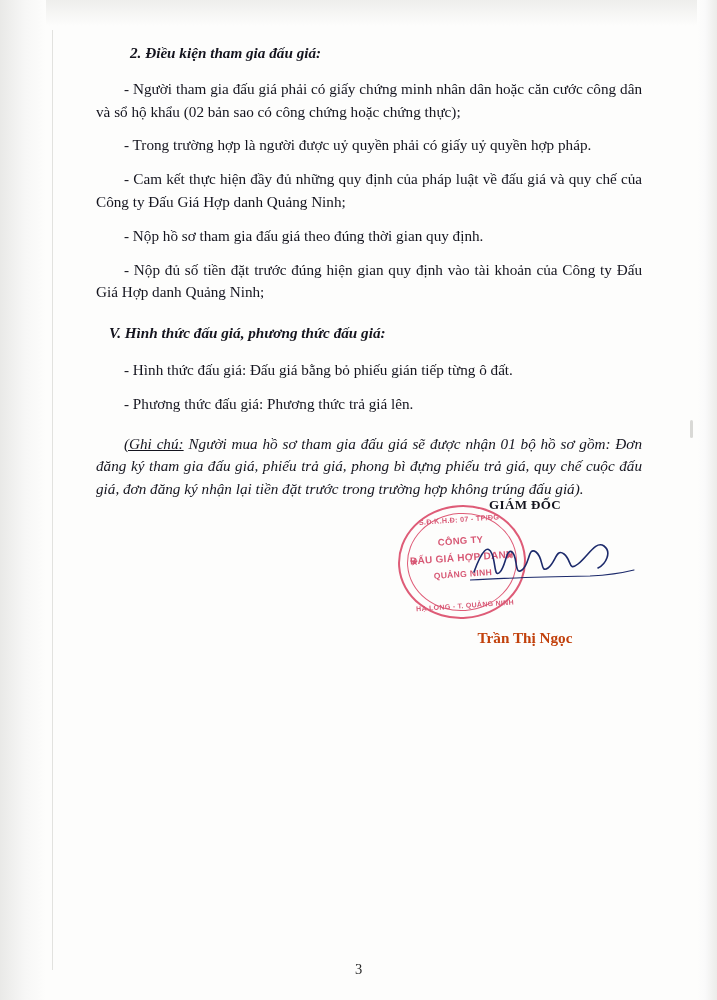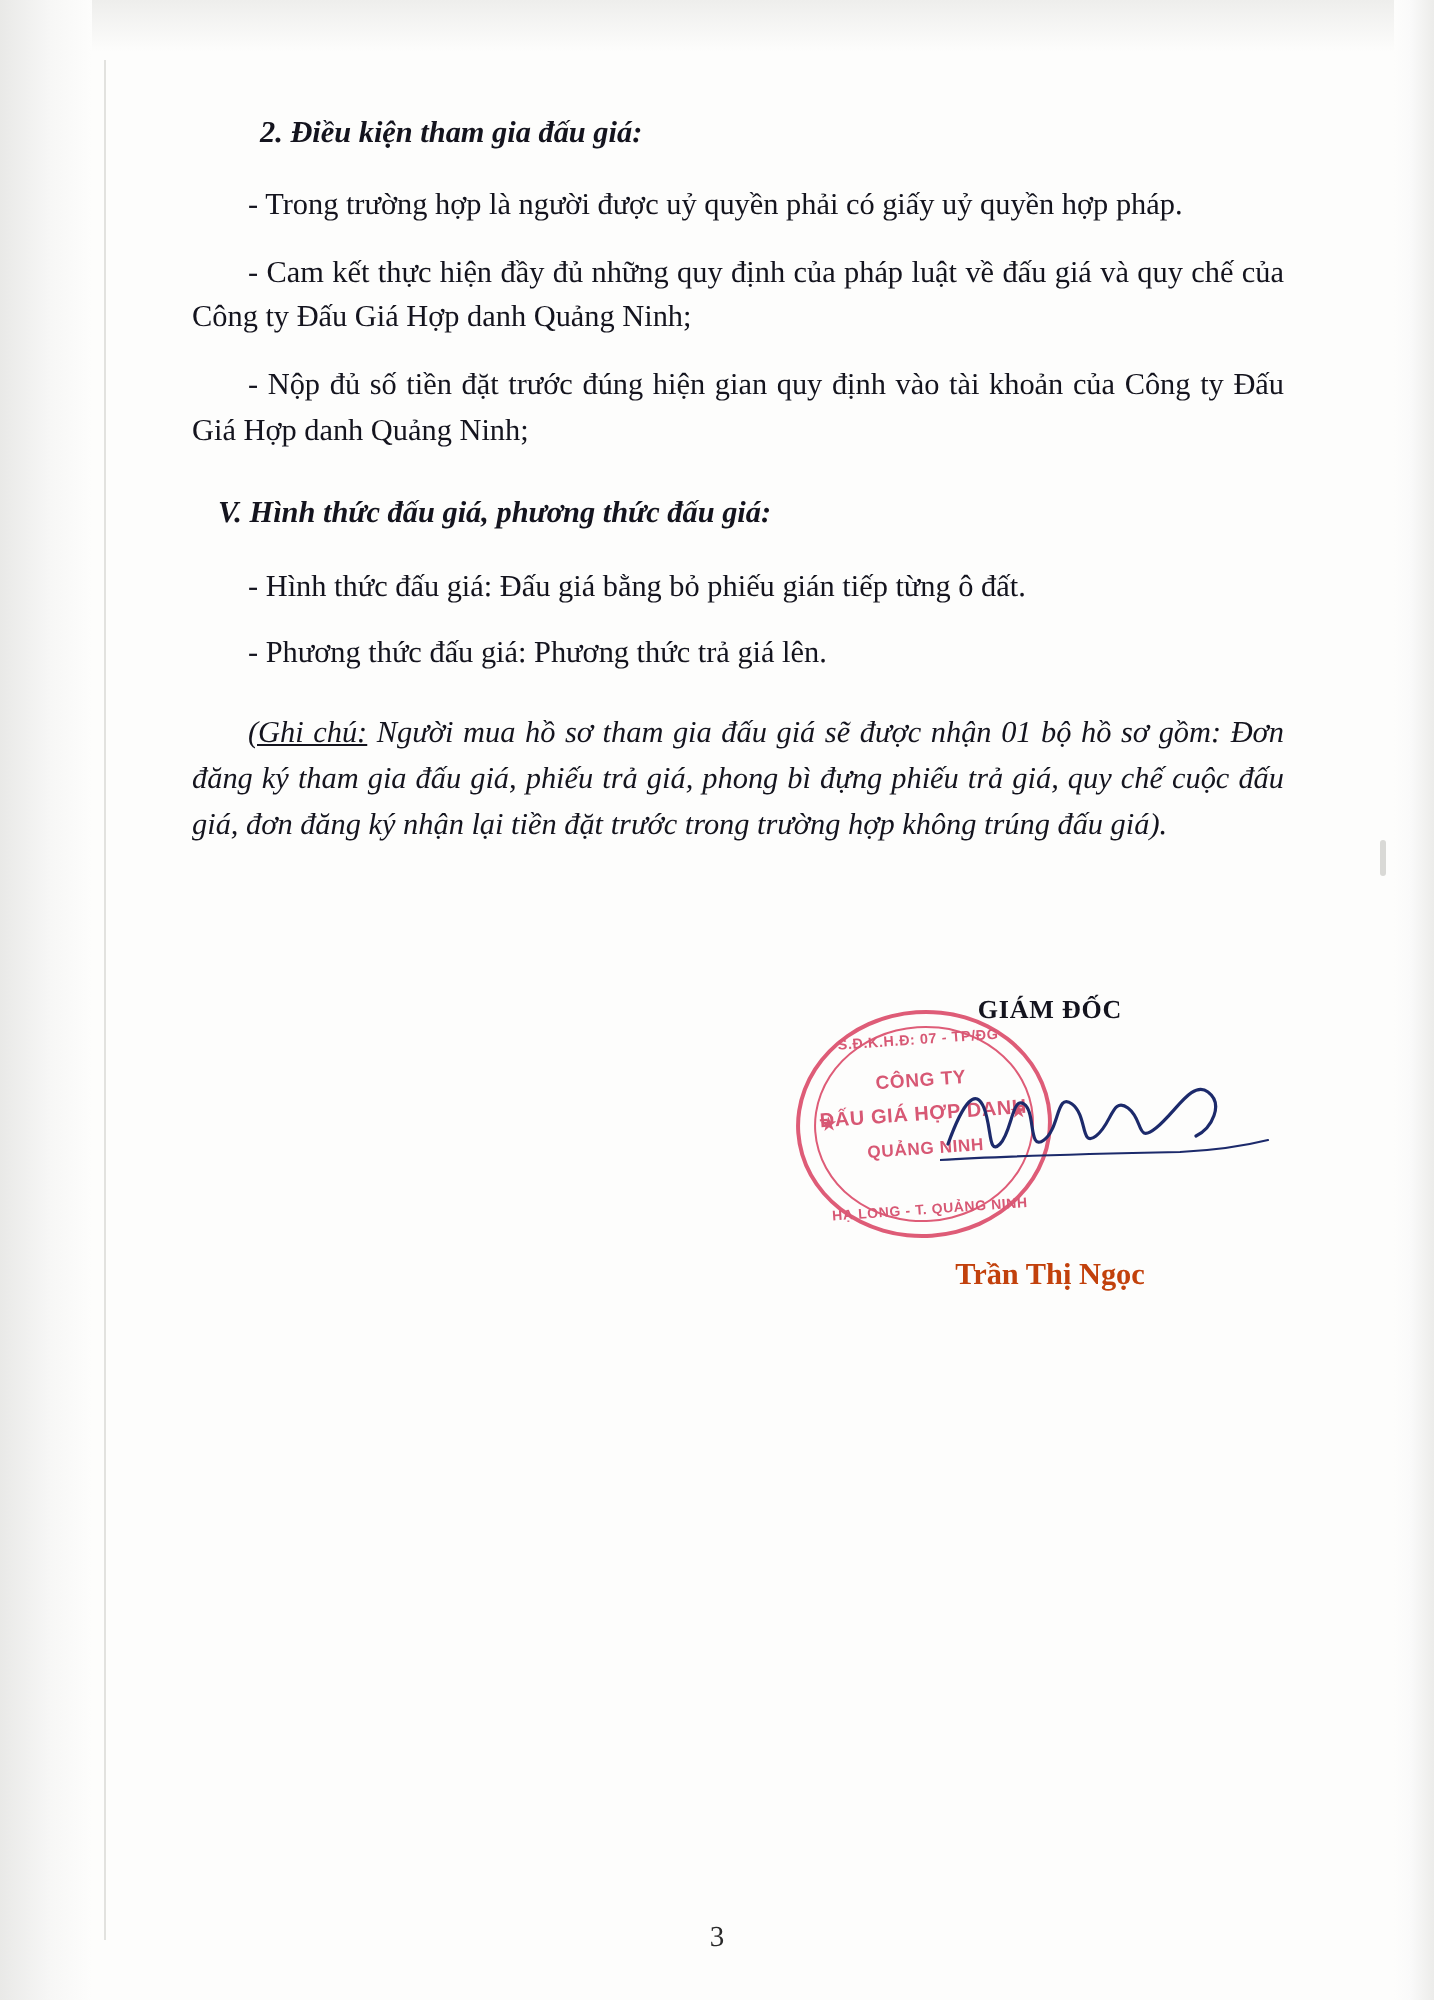--- a/index.html
+++ b/index.html
@@ -46,21 +46,21 @@
   .scan-top {
     position: absolute;
     left: 0; right: 0; top: 0;
     height: 26px;
     background: linear-gradient(to bottom, #eeeeec 0%, #fdfdfc 100%);
   }
 
   .content {
     position: absolute;
     left: 96px;
-    top: 56px;
+    top: 42px;
     width: 546px;
   }
 
   p {
     margin: 0 0 11px 0;
     font-size: 15.2px;
     line-height: 1.5;
     text-align: justify;
     color: #14141e;
   }
@@ -200,22 +200,24 @@
   <div class="scan-top"></div>
   <div class="scan-edge-left"></div>
   <div class="scan-edge-right"></div>
   <div class="scan-fold"></div>
   <div class="ink-mark"></div>
 
   <div class="content">
 
     <p class="heading">2. Điều kiện tham gia đấu giá:</p>
 
+    <p class="bullet">- Người tham gia đấu giá phải có giấy chứng minh nhân dân hoặc căn cước công dân và sổ hộ khẩu  (02 bản sao có công chứng hoặc chứng thực);</p>
     <p class="bullet">- Trong trường hợp là người được uỷ quyền phải có giấy uỷ quyền hợp pháp.</p>
     <p class="bullet">- Cam kết thực hiện đầy đủ những quy định của pháp luật về đấu giá và quy chế của Công ty Đấu Giá Hợp danh Quảng Ninh;</p>
+    <p class="bullet">- Nộp hồ sơ tham gia đấu giá theo đúng thời gian quy định.</p>
     <p class="bullet">- Nộp đủ số tiền đặt trước đúng hiện gian quy định vào tài khoản của Công ty Đấu Giá Hợp danh Quảng Ninh;</p>
 
     <p class="heading-roman">V. Hình thức đấu giá, phương thức đấu giá:</p>
 
     <p class="bullet">- Hình thức đấu giá: Đấu giá bằng bỏ phiếu gián tiếp từng ô đất.</p>
     <p class="bullet">- Phương thức đấu giá: Phương thức trả giá lên.</p>
 
     <p class="note"><b class="underline">(Ghi chú:</b><span> Người mua hồ sơ tham gia đấu giá sẽ được nhận 01 bộ hồ sơ gồm: Đơn đăng ký tham gia đấu giá, phiếu trả giá, phong bì đựng phiếu trả giá, quy chế cuộc đấu giá, đơn đăng ký nhận lại tiền đặt trước trong trường hợp không trúng đấu giá).</span></p>
 
   </div>

